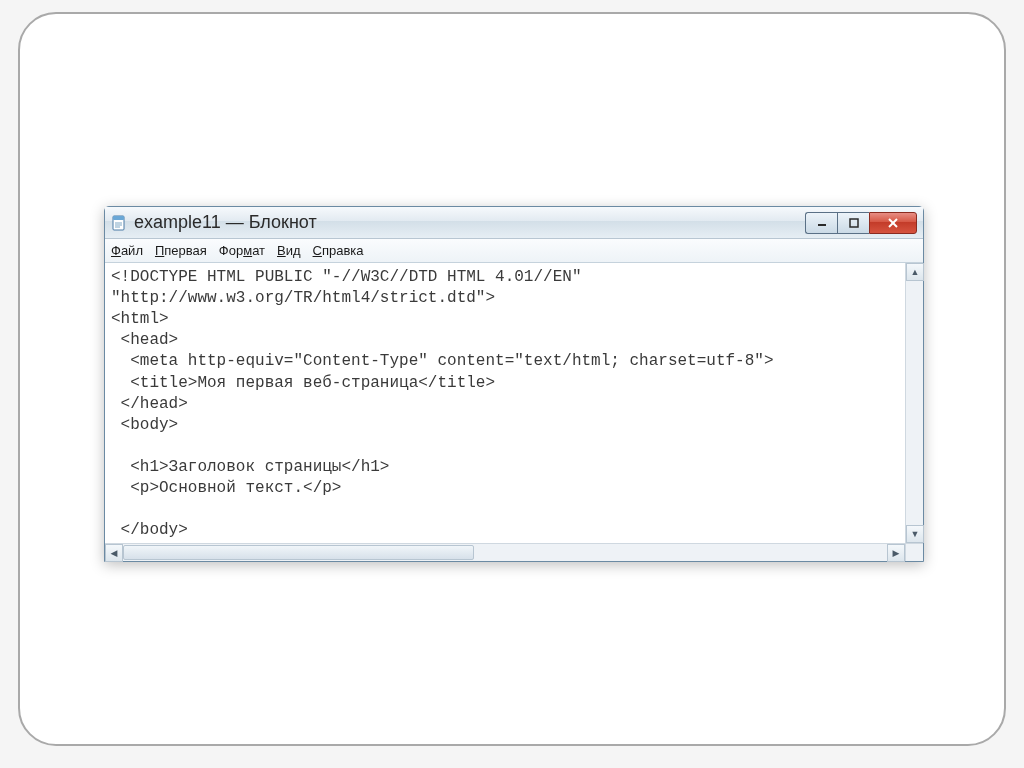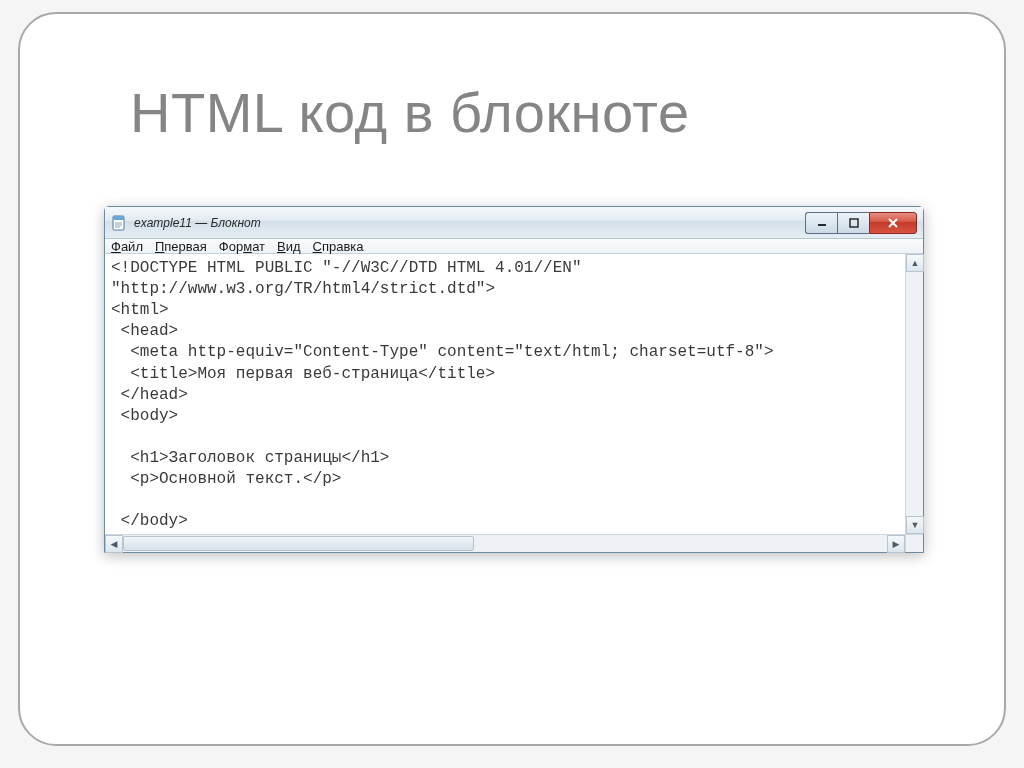--- a/index.html
+++ b/index.html
@@ -48,23 +48,22 @@
     align-items: center;
     padding: 0 6px;
   }
   .note-icon {
     width: 16px; height: 16px;
     margin-right: 7px;
     display: inline-block;
   }
   .note-icon svg { display:block; }
   .titlebar-text {
-    font-size: 12px;
+    font-size: 18px;
     color: #2a2a2a;
-    font-style: italic;
   }
   .window-buttons {
     margin-left: auto;
     display: flex;
     gap: 0;
   }
   .win-btn {
     width: 32px;
     height: 22px;
     border: 1px solid #5a7086;
@@ -86,21 +85,21 @@
   .win-btn.close {
     width: 48px;
     background: linear-gradient(to bottom, #e78d84, #d65744 45%, #c33b29 46%, #d6533f 100%);
     border-color: #8a2b20;
     border-radius: 0 3px 3px 0;
     color: #fff;
     font-weight: bold;
     font-size: 14px;
   }
   .menubar {
-    height: 15px;
+    height: 24px;
     background: linear-gradient(to bottom, #fafcfe, #eef3f7);
     border-bottom: 1px solid #c5d2dc;
     display: flex;
     align-items: center;
     padding: 4px 6px;
     gap: 12px;
     font-size: 13px;
     color: #1a1a1a;
   }
   .menubar span { cursor: default; }
@@ -159,21 +158,20 @@
     width:18px;
     background:#eef2f6;
     border-left:1px solid #cfd8e0;
   }
 </style>
 </head>
 <body>
 
 <div class="slide-card">
 
-  <div class="slide-title">HTML код  в блокноте</div>
 
   <div class="window">
 
     <div class="titlebar">
       <span class="note-icon">
         <svg width="16" height="16" viewBox="0 0 16 16">
           <rect x="2" y="1" width="11" height="14" rx="1" fill="#ffffff" stroke="#4a7aa5" stroke-width="1"></rect>
           <rect x="2" y="1" width="11" height="4" rx="1" fill="#6aa7d6"></rect>
           <line x1="4" y1="8" x2="11" y2="8" stroke="#7fa7c4" stroke-width="1"></line>
           <line x1="4" y1="10" x2="11" y2="10" stroke="#7fa7c4" stroke-width="1"></line>

